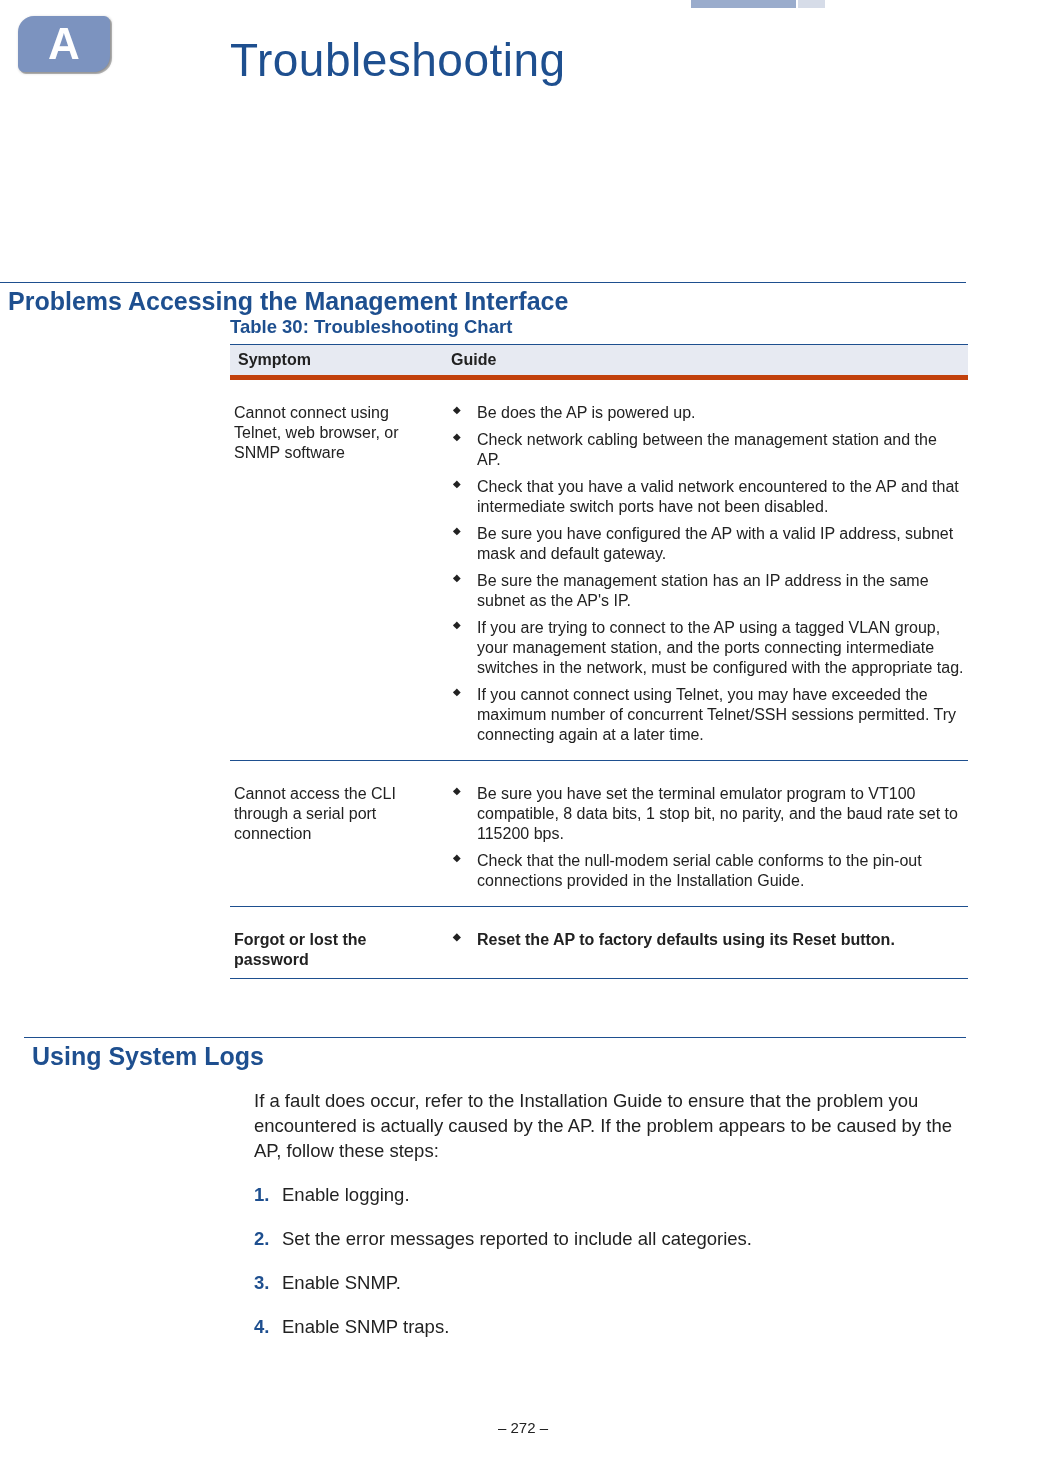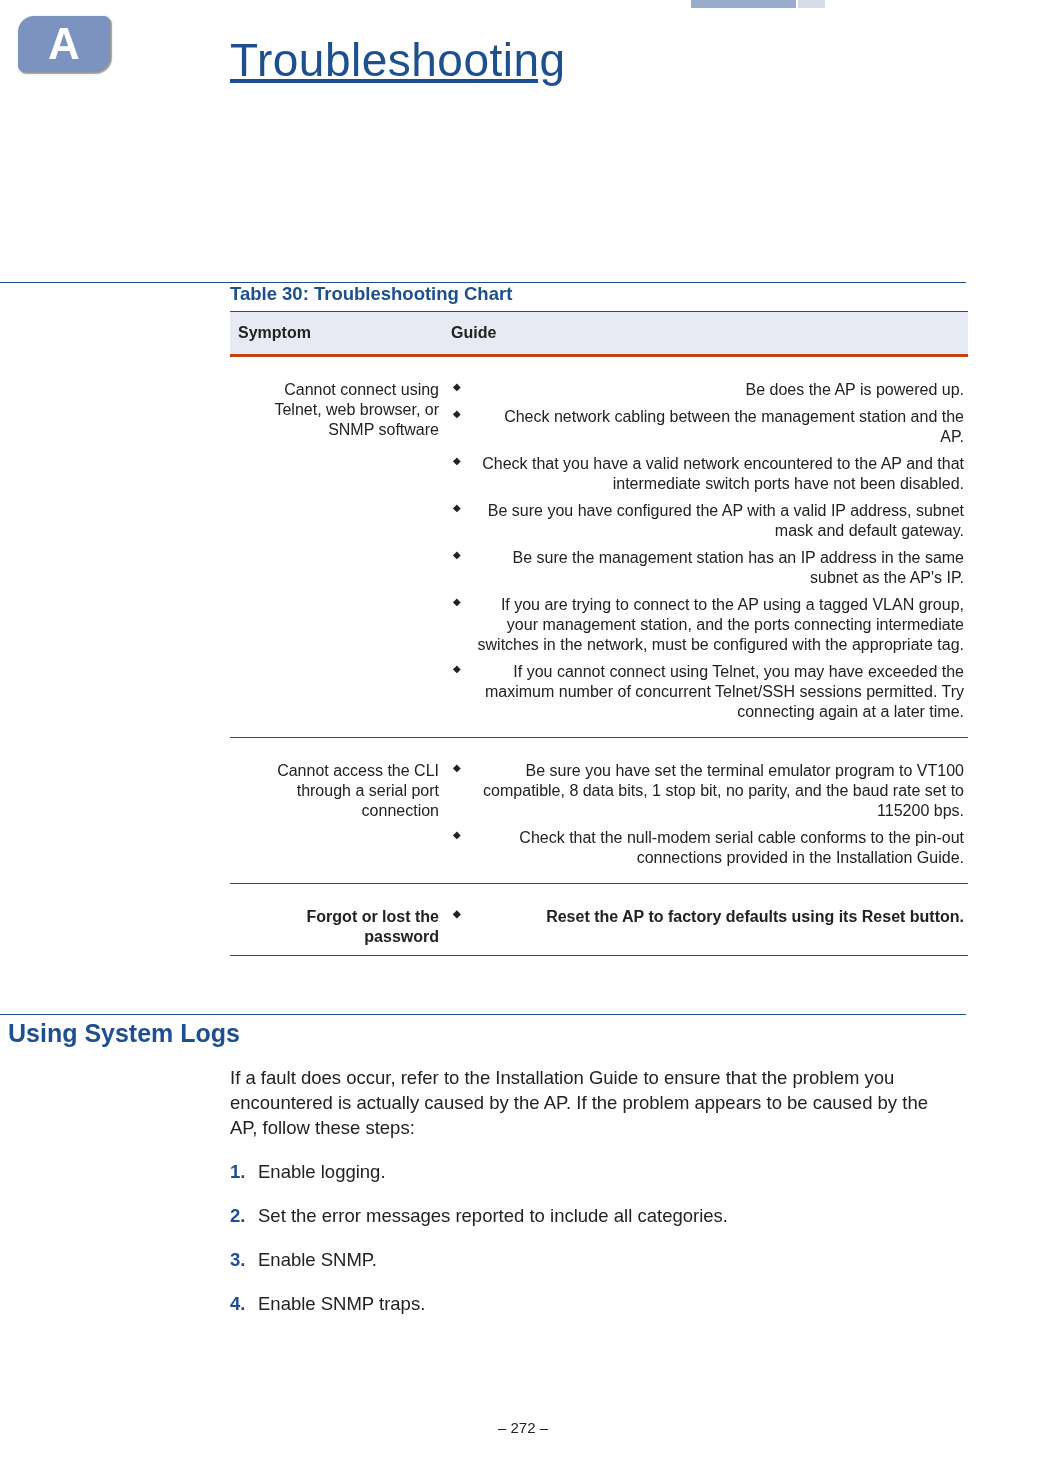--- a/index.html
+++ b/index.html
@@ -13,52 +13,51 @@
     border-radius: 16px 6px 16px 6px;
     color: #fff; font-size: 44px; font-weight: 600;
     display: flex; align-items: center; justify-content: center;
     box-shadow: 2px 2px 0 rgba(0,0,0,0.25), 1px 1px 3px rgba(0,0,0,0.3);
     font-family: "Segoe UI", Arial, sans-serif;
   }
   .title {
     margin-left: 230px; margin-top: 8px;
     font-size: 46px; font-weight: 400; color: #1e4f8f;
     letter-spacing: 0.5px;
-    text-decoration: underline;
   }
   .section-rule { border: none; border-top: 1.5px solid #1e4f8f; margin: 0; }
   .section-heading {
     color: #1e4f8f; font-size: 25px; font-weight: 600;
     margin-top: 4px; margin-left: 8px;
   }
   .section1 { margin-top: 195px; }
   .table-title {
     color: #1e4f8f; font-weight: 600; font-size: 18.5px;
     margin-left: 230px; margin-bottom: 6px;
   }
   table.chart { width: 738px; margin-left: 230px; border-collapse: collapse; font-size: 16px; }
   table.chart thead th {
     background: #e7eaf2; text-align: left; font-weight: 700;
-    padding: 12px 8px; border-top: 1.5px solid #1e4f8f; border-bottom: 3px solid #c2410c;
+    padding: 6px 8px; border-top: 1.5px solid #1e4f8f; border-bottom: 5px solid #c2410c;
     color: #222;
   }
   table.chart thead th:first-child { width: 213px; }
   table.chart tbody td {
     vertical-align: top; padding: 23px 4px 8px 4px;
-    border-bottom: 1px solid #1e4f8f; line-height: 1.25; text-align: right;
+    border-bottom: 1px solid #1e4f8f; line-height: 1.25;
   }
   table.chart tbody tr:last-child td { border-bottom: 1.5px solid #1e4f8f; font-weight: bold; }
   .sym { padding-right: 10px; }
   .actions ul { list-style: none; padding-left: 0; }
   .actions li { position: relative; padding-left: 30px; margin-bottom: 7px; }
   .actions li::before {
     content: "◆"; position: absolute; left: 6px; top: 1px;
     font-size: 10px; color: #222;
   }
-  .section2 { margin-top: 58px; }
+  .section2 { margin-top: 58px; margin-left: 24px; }
   .body-col { margin-left: 230px; width: 720px; }
   .body-text { font-size: 18.5px; line-height: 1.35; margin-top: 18px; color: #222; }
   ol.steps { list-style: none; margin-top: 20px; }
   ol.steps li { margin-bottom: 22px; font-size: 18.5px; display: flex; }
   .step-num { color: #1e4f8f; font-weight: 700; width: 28px; flex: none; }
   .footer { position: absolute; bottom: 24px; left: 0; right: 5px; text-align: center; font-size: 15px; color: #222; }
 </style>
 </head>
 <body>
 
@@ -67,20 +66,21 @@
   <div class="top-accent2"></div>
 
   <div class="appendix-badge">
     <span>A</span>
   </div>
 
   <h1 class="title">Troubleshooting</h1>
 
   <div class="section1">
     <hr class="section-rule">
+    <h2 class="section-heading">Problems Accessing the Management Interface</h2>
 
     <div class="table-title">Table 30: Troubleshooting Chart</div>
 
     <table class="chart">
       <thead>
         <tr>
           <th>Symptom</th>
           <th>Guide</th>
         </tr>
       </thead>

